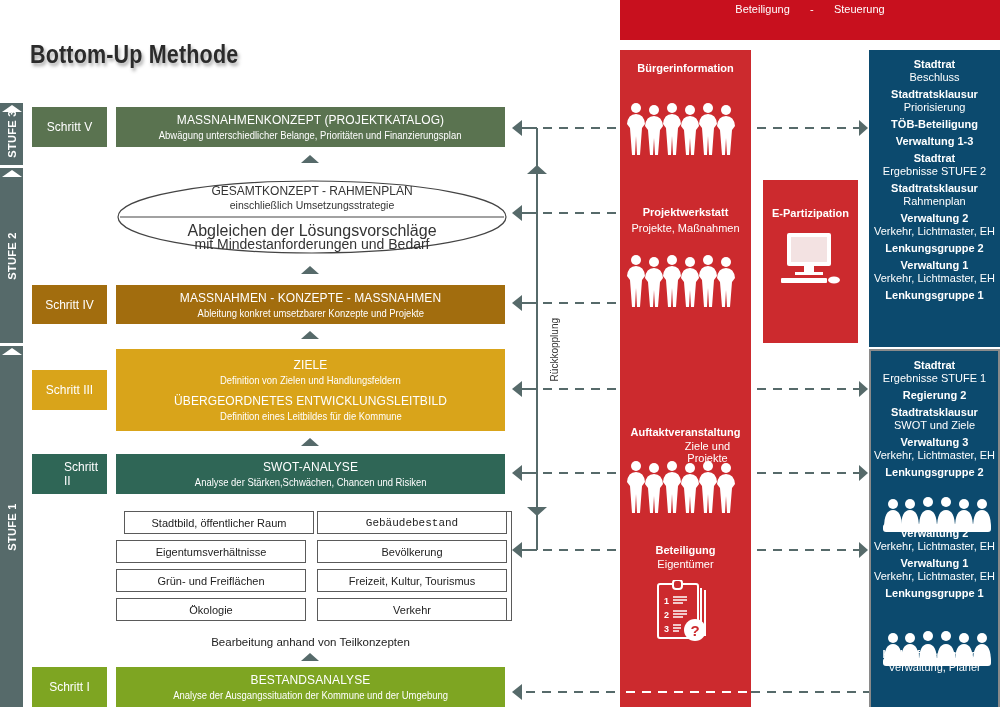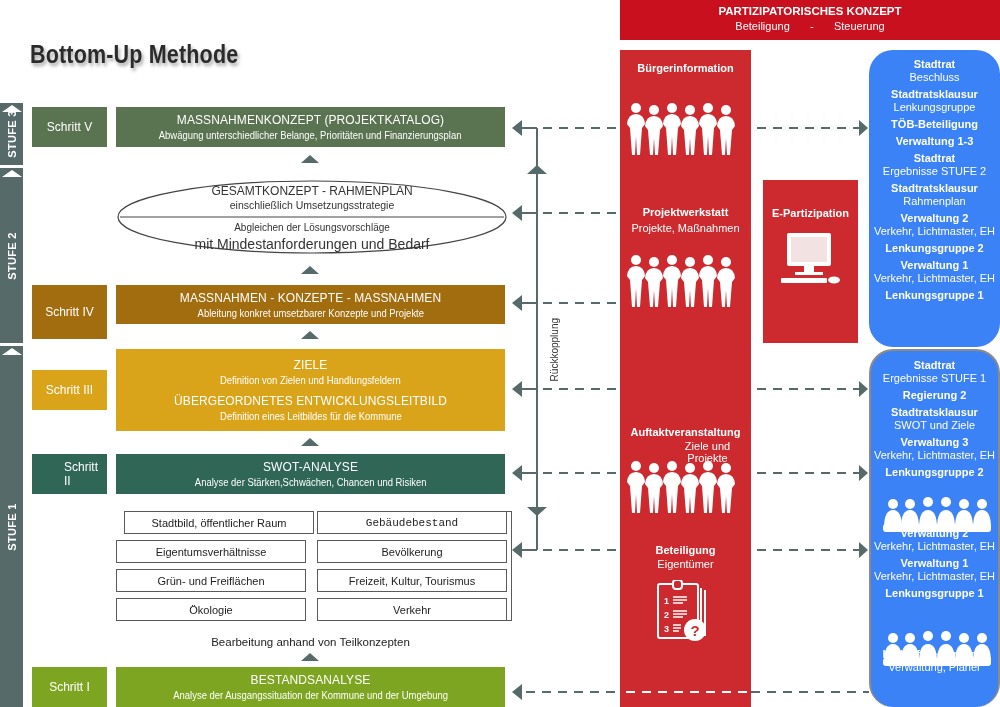--- a/index.html
+++ b/index.html
@@ -52,21 +52,21 @@
   }
   .teil-label { left: 116px; width: 389px; top: 636px; text-align: center; font-size: 11.5px; color: #222; }
   .red-header {
     left: 620px; top: 0; width: 380px; height: 40px; background: #c8101e; text-align: center;
   }
   .red-header .h { font-size: 11.5px; font-weight: bold; margin-top: 5px; }
   .red-header .s { font-size: 11px; margin-top: 3px; word-spacing: 2px; }
   .redcol { background: #cc2a2e; }
   .redcol .h { font-size: 11px; font-weight: bold; text-align: center; }
   .redcol .s { font-size: 11px; text-align: center; }
-  .rightcol { background: #3b82f6; text-align: center; border-radius: 24px; }
+  .rightcol { background: #0c4a6e; text-align: center; }
   .rightcol .h { font-size: 11px; font-weight: bold; line-height: 13px; }
   .rightcol .s { font-size: 11px; line-height: 13px; }
   .rc-item { margin-bottom: 4px; }
   .ruck { left: 549px; top: 318px; font-size: 10px; color: #333; transform: rotate(-90deg) translate(-100%,0); transform-origin: left top; white-space: nowrap; }
   svg.overlay { position: absolute; left: 0; top: 0; }
 </style>
 </head>
 <body>
 
 <div class="abs title">Bottom-Up Methode</div>
@@ -94,27 +94,27 @@
 
 <div class="abs up-tri" style="left:301px;top:155px;"></div>
 
 <div class="abs ellipse-wrap">
   <svg width="392" height="78" viewBox="0 0 392 78" style="position:absolute;left:0;top:0;">
     <ellipse cx="196" cy="39" rx="194" ry="36" fill="#fff" stroke="#444" stroke-width="1.2"></ellipse>
     <line x1="4" y1="39" x2="388" y2="39" stroke="#444" stroke-width="1.2"></line>
   </svg>
   <div class="ellipse-text" style="top:21px;font-size:10.5px;">einschließlich Umsetzungsstrategie</div>
   <div class="ellipse-text" style="top:6px;font-size:12px;">GESAMTKONZEPT - RAHMENPLAN</div>
-  <div class="ellipse-text" style="top:44px;font-size:10px;">Abgleichen der Lösungsvorschläge</div>
+  <div class="ellipse-text" style="top:44px;font-size:16px;">Abgleichen der Lösungsvorschläge</div>
   <div class="ellipse-text" style="top:58px;font-size:14px;">mit Mindestanforderungen und Bedarf</div>
 </div>
 
 <div class="abs up-tri" style="left:301px;top:266px;"></div>
 
-<div class="abs step c-brown" style="top:285px;height:54px;">
+<div class="abs step c-brown" style="top:285px;height:39px;">
     <span>Schritt IV</span>
   </div>
 <div class="abs main c-brown" style="top:285px;height:39px;">
   <div class="h">MASSNAHMEN - KONZEPTE - MASSNAHMEN</div>
   <div class="s sub">Ableitung konkret umsetzbarer Konzepte und Projekte</div>
 </div>
 
 <div class="abs up-tri" style="left:301px;top:331px;"></div>
 
 <div class="abs step c-yellow" style="top:370px;height:40px;">
@@ -152,21 +152,20 @@
 
 <div class="abs step c-lime" style="top:667px;height:40px;">
     <span>Schritt I</span>
   </div>
 <div class="abs main c-lime" style="top:667px;height:40px;">
   <div class="h">BESTANDSANALYSE</div>
   <div class="s sub">Analyse der Ausgangssituation der Kommune und der Umgebung</div>
 </div>
 
 <div class="abs red-header">
-  <div class="h">PARTIZIPATORISCHES KONZEPT</div>
   <div class="s">
     <span>Beteiligung</span>
     &nbsp;&nbsp;&nbsp;<span>-</span>&nbsp;&nbsp;&nbsp;
     <span>Steuerung</span>
   </div>
 </div>
 
 <div class="abs redcol" style="left:620px;top:50px;width:131px;height:657px;"></div>
 
 <div class="abs redcol" style="left:620px;top:62px;width:131px;background:transparent;">
@@ -269,21 +268,21 @@
   </svg>
 </div>
 
 <div class="abs rightcol" style="left:869px;top:50px;width:131px;height:297px;padding-top:8px;" id="steer-upper">
     <div class="rc-item">
       <div class="h">Stadtrat</div>
       <div class="s">Beschluss</div>
     </div>
     <div class="rc-item">
       <div class="h">Stadtratsklausur</div>
-      <div class="s">Lenkungsgruppe</div>
+      <div class="s">Priorisierung</div>
     </div>
     <div class="rc-item">
       <div class="h">TÖB-Beteiligung</div>
     </div>
     <div class="rc-item">
       <div class="h">Verwaltung 1-3</div>
     </div>
     <div class="rc-item">
       <div class="h">Stadtrat</div>
       <div class="s">Ergebnisse STUFE 2</div>

